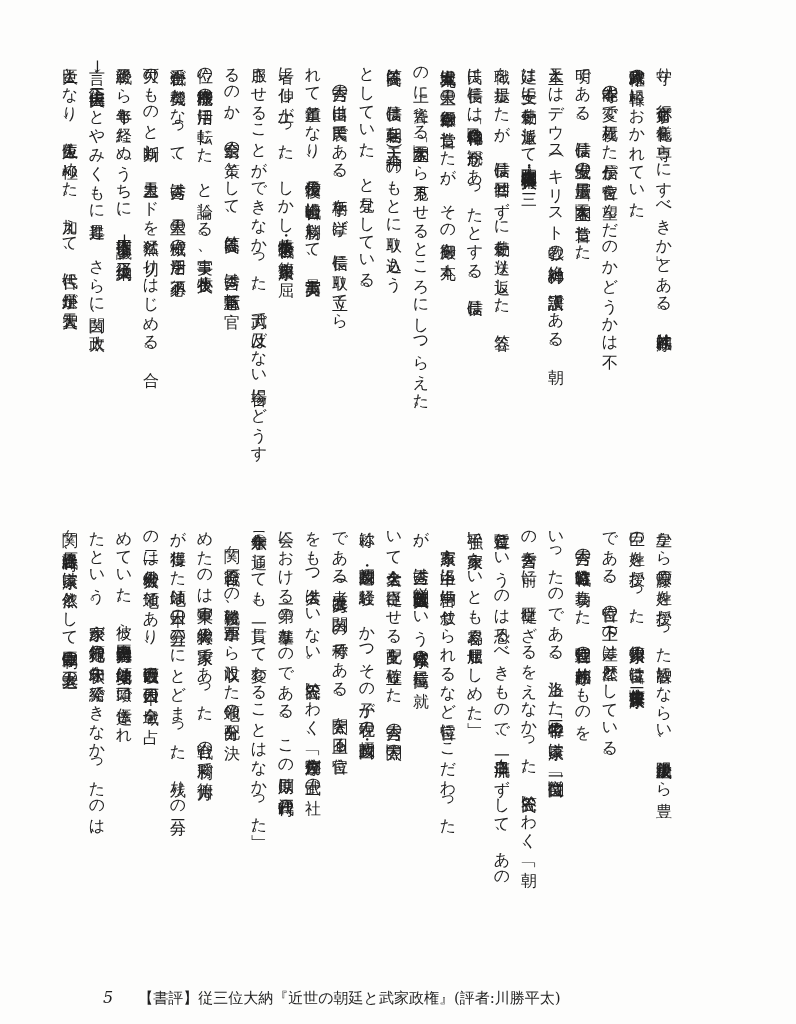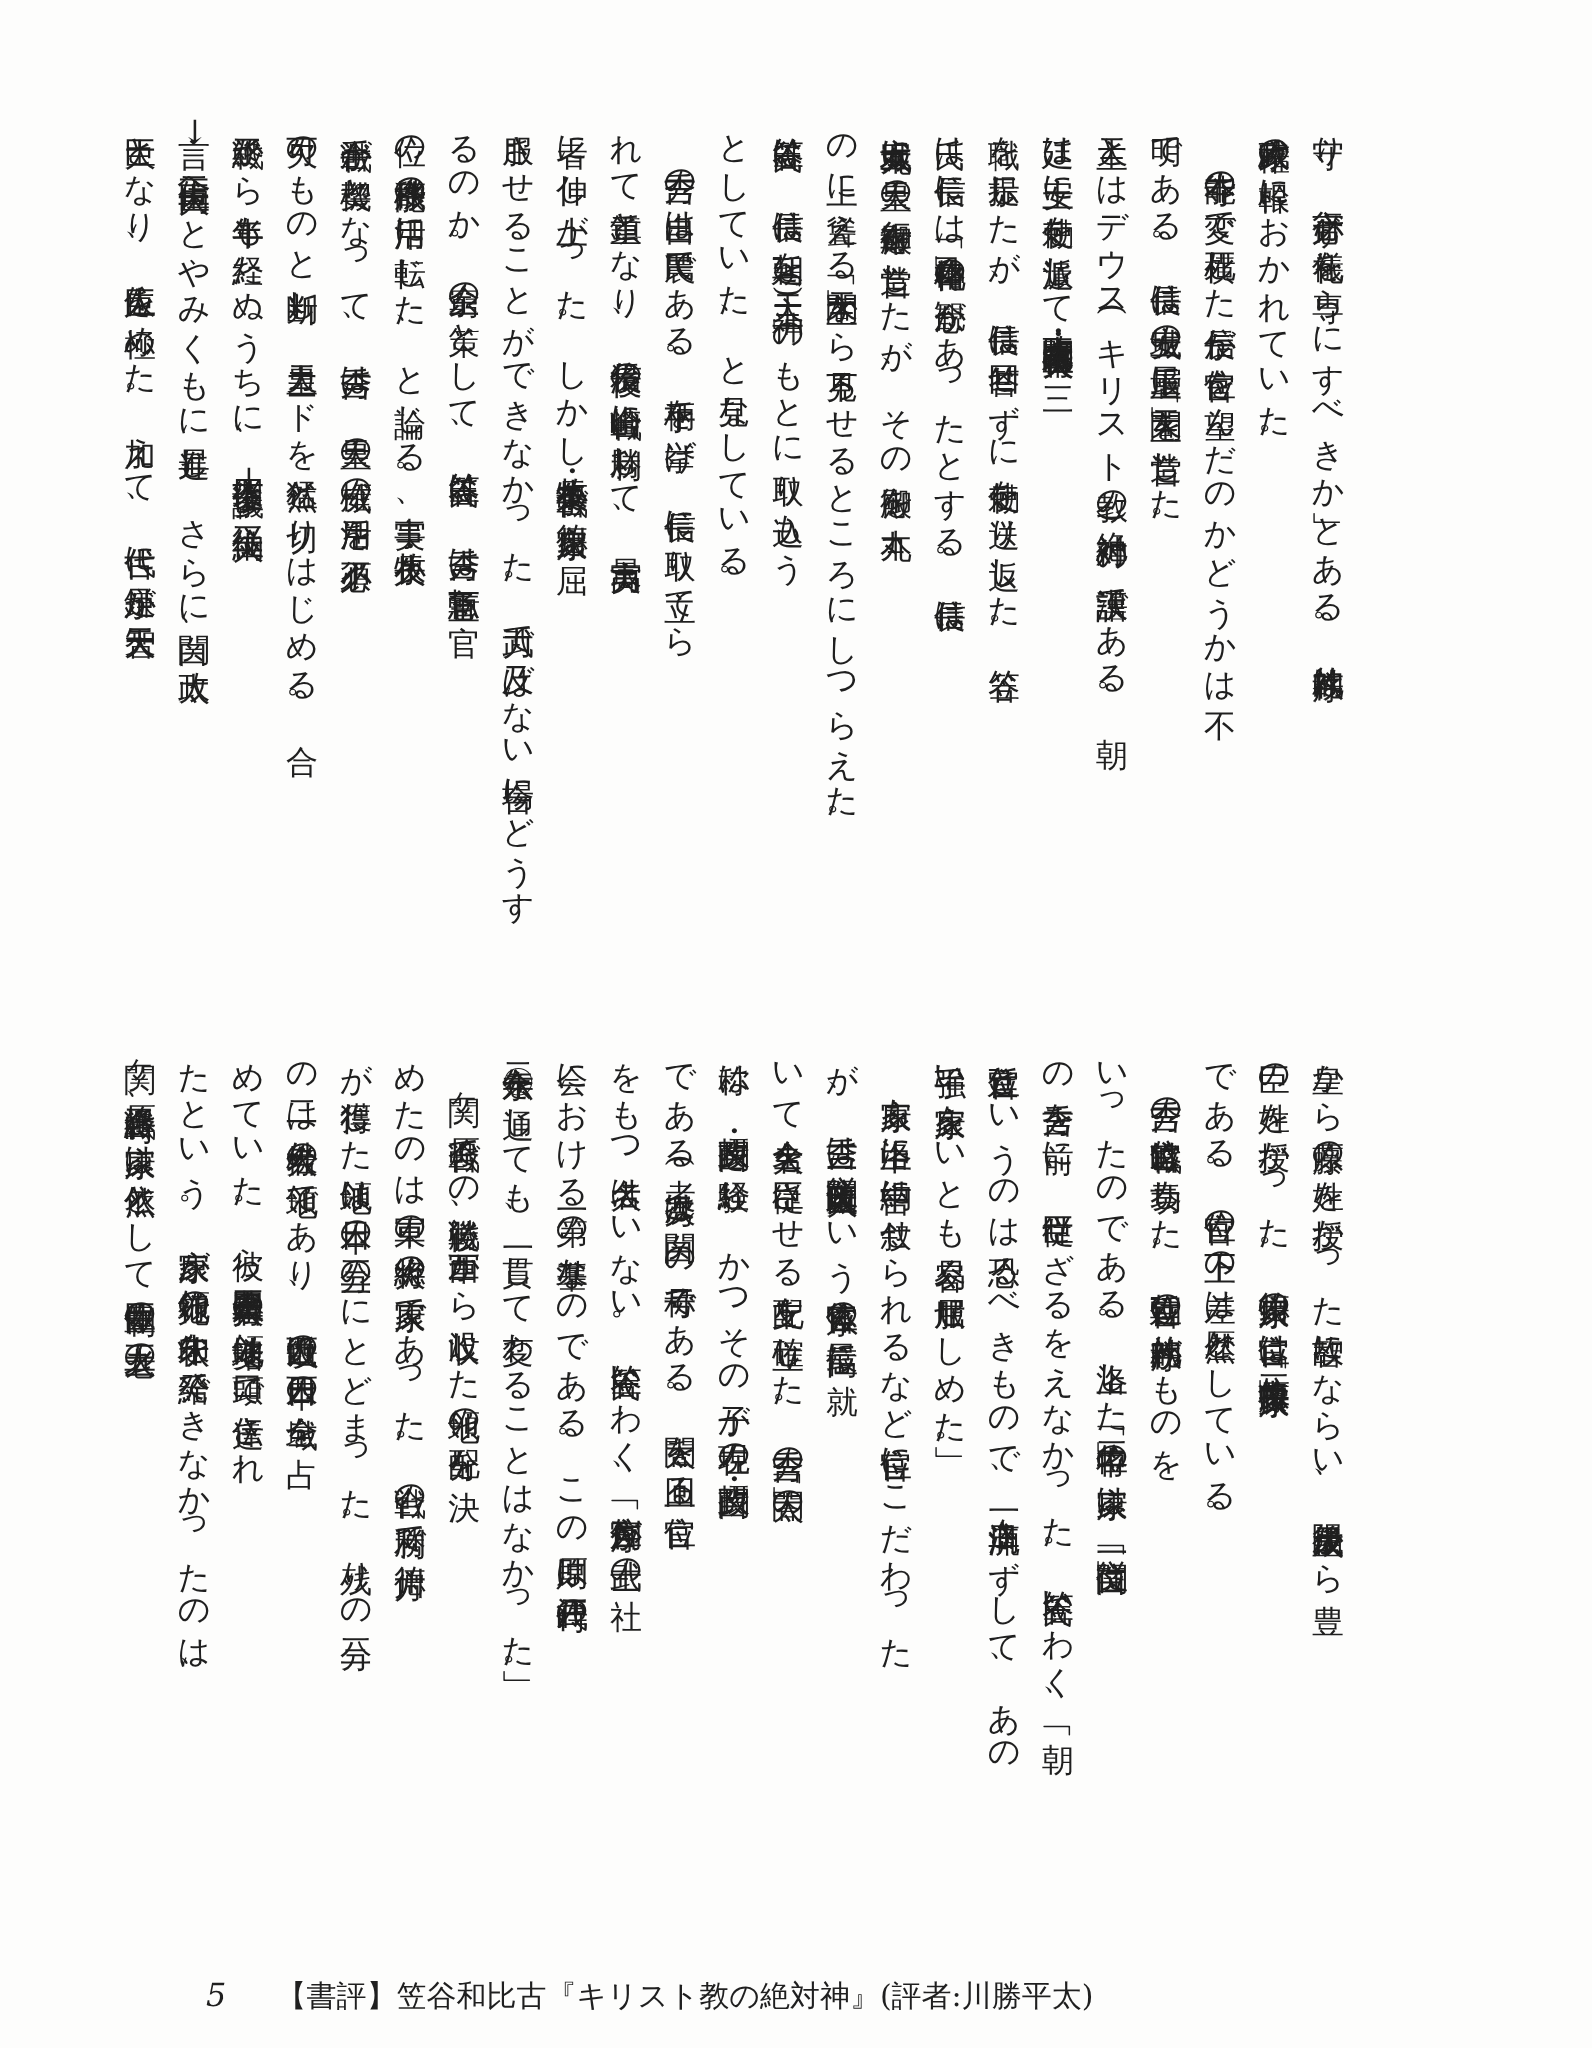--- a/index.html
+++ b/index.html
@@ -102,16 +102,16 @@
         <p class="vcol">めたのは東軍の総大将の家康であった。合戦の勝利で徳川方</p>
         <p class="vcol">が獲得した領地は日本の三分の一にとどまった。残りの三分</p>
         <p class="vcol">の二は外様大名の領地であり、近畿以西の西日本の全域を占</p>
         <p class="vcol">めていた。彼ら豊臣系国持大名の領地安堵は口頭で伝達され</p>
         <p class="vcol">たという。家康が領地宛行の朱印状を発給できなかったのは、</p>
         <p class="vcol">関ヶ原合戦終了時、家康は依然として豊臣体制の五大老の一</p>
       </section>
   </div>
 
   <footer class="footer">
-    <span class="page-num">5</span><span>【書評】笠谷和比古『キリスト教の絶対神』(評者:川勝平太)</span>
+    <span class="page-num">5</span><span>【書評】従三位大納『近世の朝廷と武家政権』(評者:川勝平太)</span>
   </footer>
 
 </div>
 
 </body></html>

